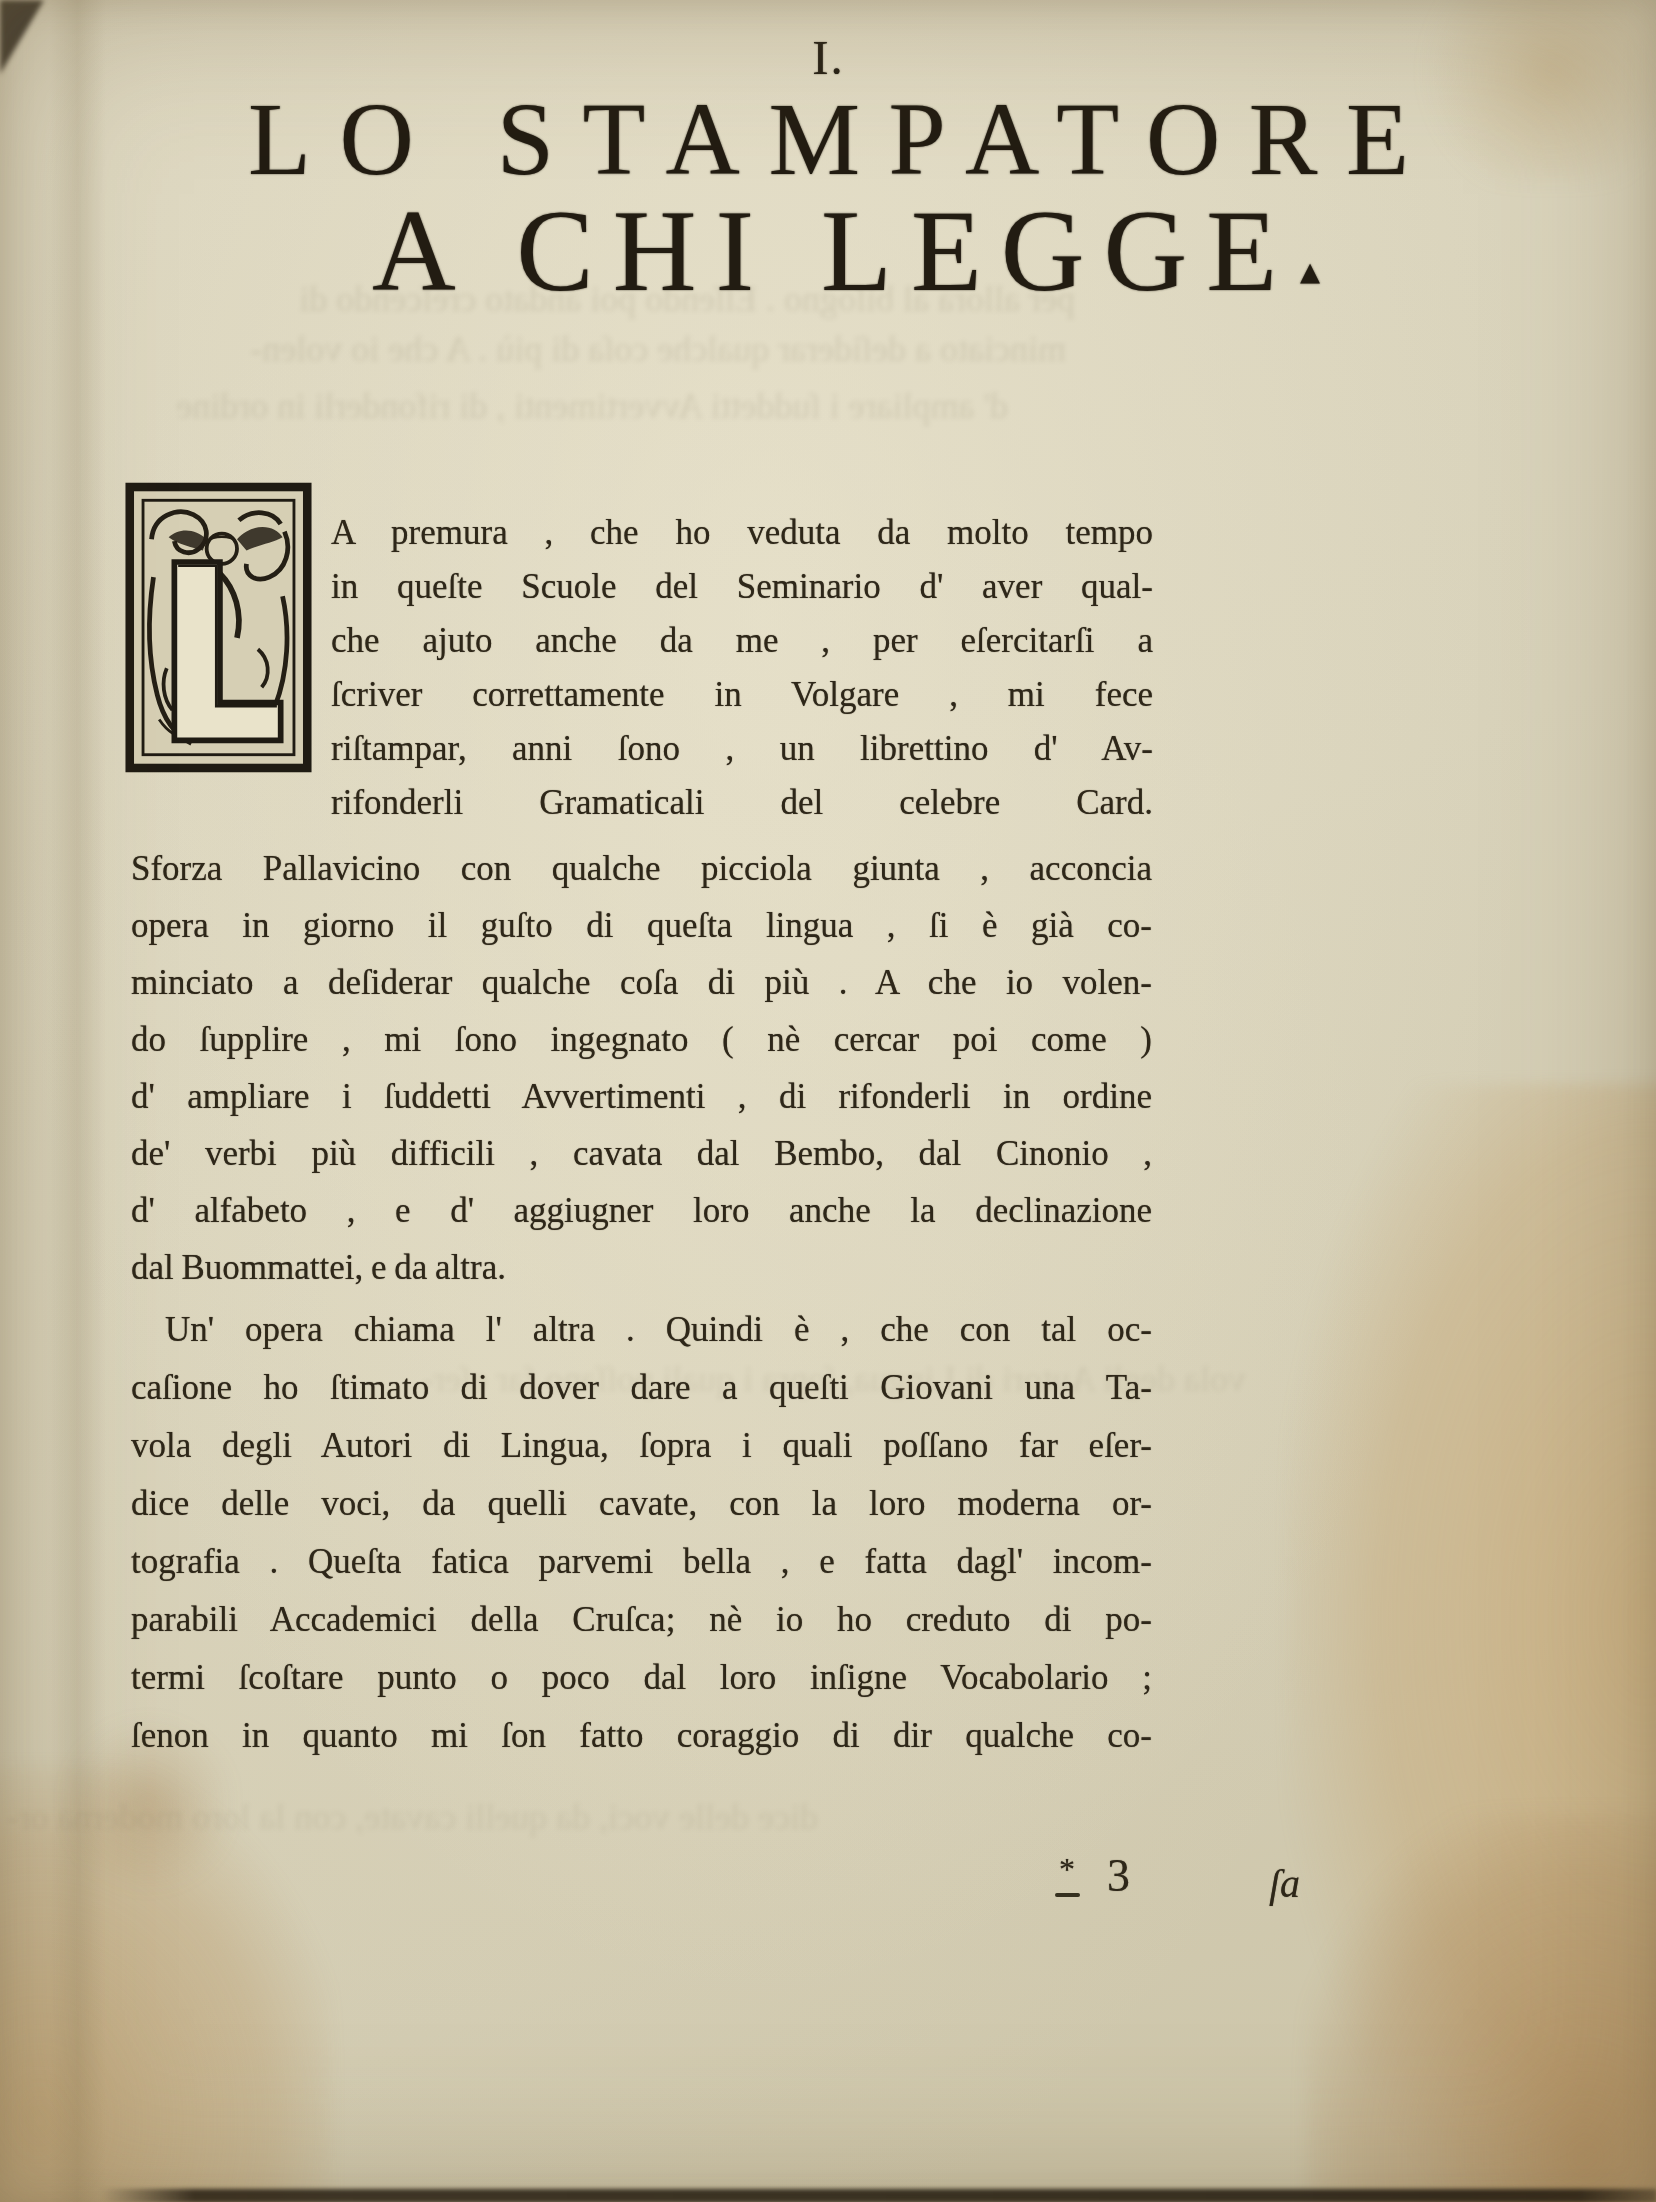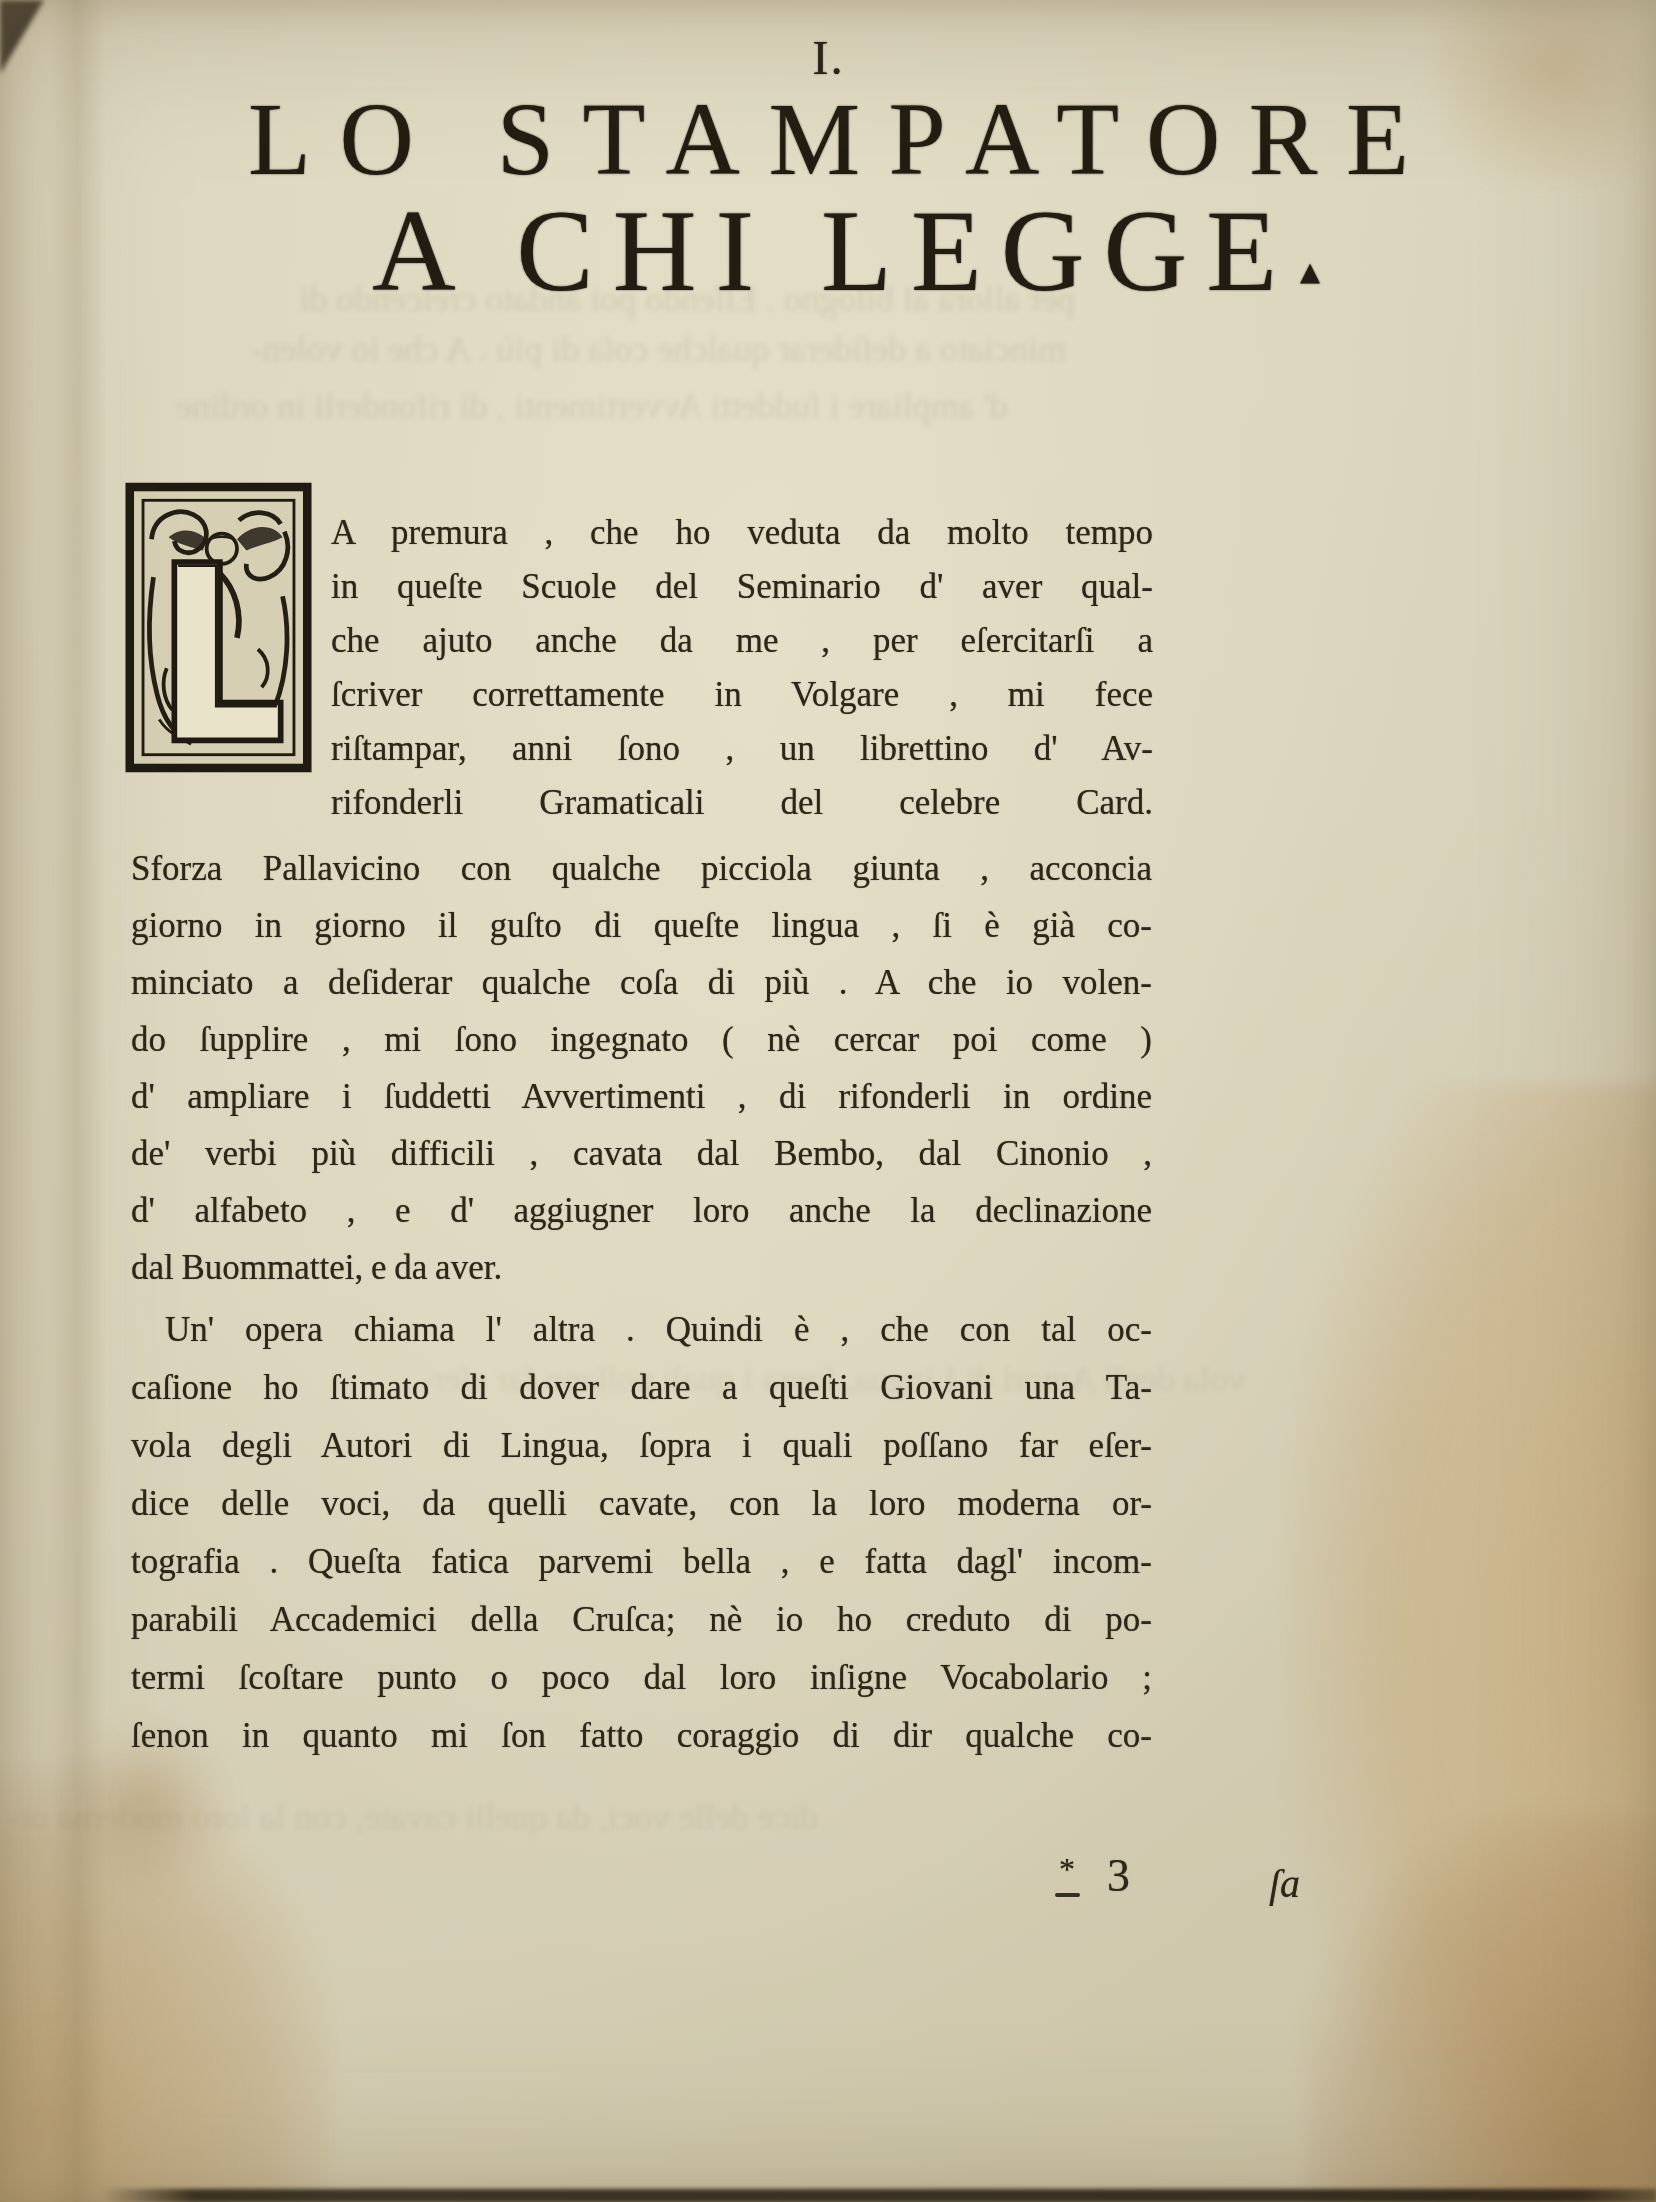--- a/index.html
+++ b/index.html
@@ -118,27 +118,27 @@
     <div class="para p1-indent">
         <div class="line">A premura , che ho veduta da molto tempo</div>
         <div class="line">in queſte Scuole del Seminario d' aver qual-</div>
         <div class="line">che ajuto anche da me , per eſercitarſi a</div>
         <div class="line">ſcriver correttamente in Volgare , mi fece</div>
         <div class="line">riſtampar, anni ſono , un librettino d' Av-</div>
         <div class="line">rifonderli Gramaticali del celebre Card.</div>
       </div>
     <div class="para p1-full">
         <div class="line">Sforza Pallavicino con qualche picciola giunta , acconcia</div>
-        <div class="line">giorno in giorno il guſto di queſte lingua , ſi è già co-</div>
+        <div class="line">opera in giorno il guſto di queſta lingua , ſi è già co-</div>
         <div class="line">minciato a deſiderar qualche coſa di più . A che io volen-</div>
         <div class="line">do ſupplire , mi ſono ingegnato ( nè cercar poi come )</div>
         <div class="line">d' ampliare i ſuddetti Avvertimenti , di rifonderli in ordine</div>
         <div class="line">de' verbi più difficili , cavata dal Bembo, dal Cinonio ,</div>
         <div class="line">d' alfabeto , e d' aggiugner loro anche la declinazione</div>
-        <div class="line">dal Buommattei, e da aver.</div>
+        <div class="line">dal Buommattei, e da altra.</div>
       </div>
     <div class="para p2">
         <div class="line">Un' opera chiama l' altra . Quindi è , che con tal oc-</div>
         <div class="line">caſione ho ſtimato di dover dare a queſti Giovani una Ta-</div>
         <div class="line">vola degli Autori di Lingua, ſopra i quali poſſano far eſer-</div>
         <div class="line">dice delle voci, da quelli cavate, con la loro moderna or-</div>
         <div class="line">tografia . Queſta fatica parvemi bella , e fatta dagl' incom-</div>
         <div class="line">parabili Accademici della Cruſca; nè io ho creduto di po-</div>
         <div class="line">termi ſcoſtare punto o poco dal loro inſigne Vocabolario ;</div>
         <div class="line">ſenon in quanto mi ſon fatto coraggio di dir qualche co-</div>

